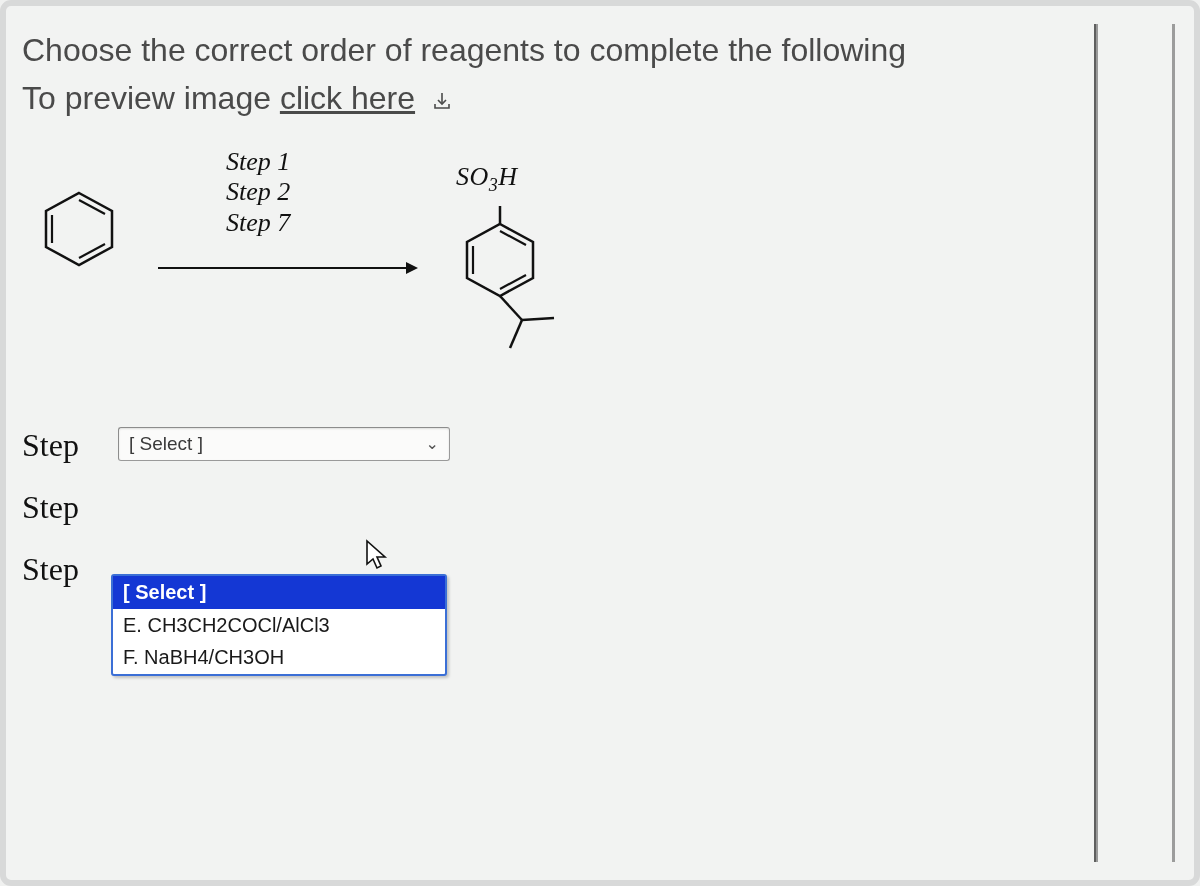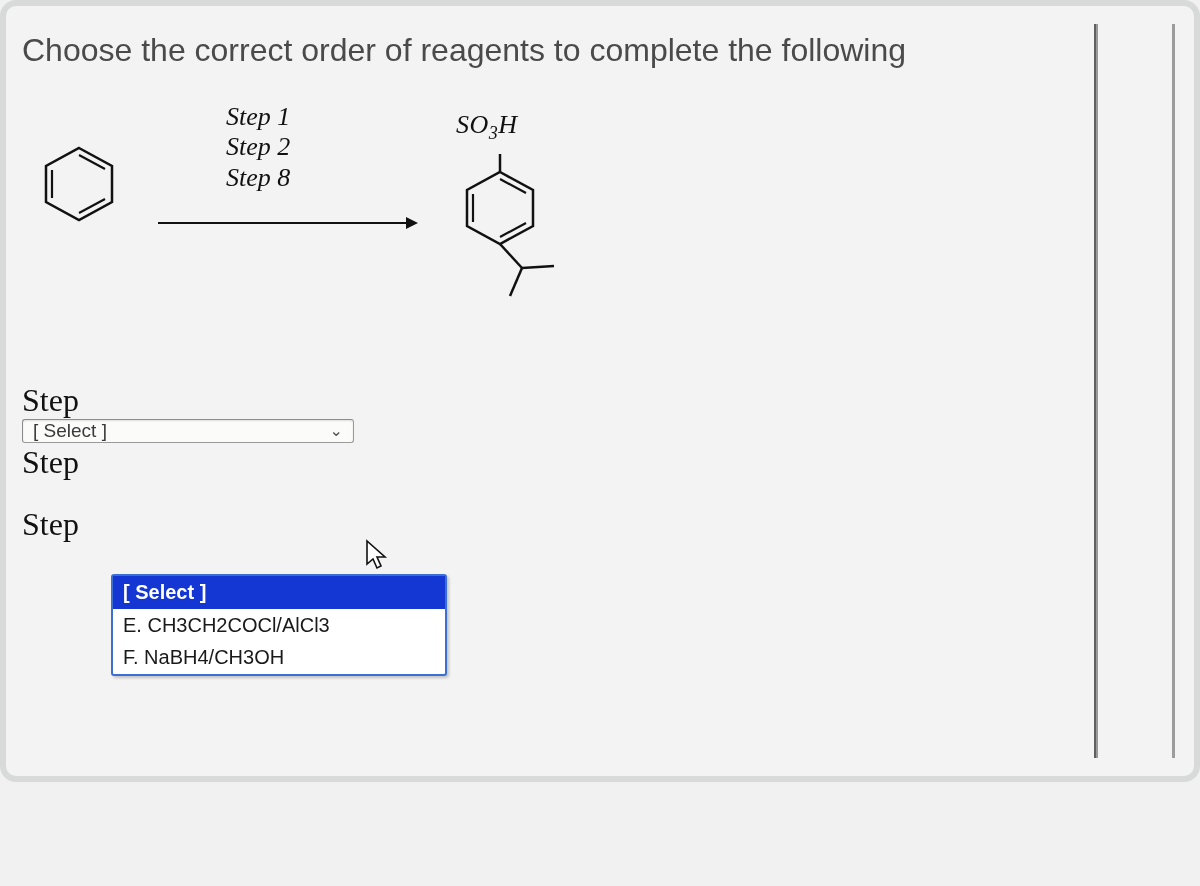--- a/index.html
+++ b/index.html
@@ -1,66 +1,76 @@
 <!DOCTYPE html>
 <html><head>
 <meta charset="utf-8">
 <style>
   html,body{margin:0;padding:0;background:#f0f1f0;font-family:Arial,Helvetica,sans-serif;}
-  .page{width:1200px;height:782px;position:relative;box-sizing:border-box;background:#f2f3f2;border:6px solid #d8d9d9;border-radius:16px;}
+  .page{width:1200px;height:886px;position:relative;box-sizing:border-box;background:#f2f3f2;border:6px solid #d8d9d9;border-radius:11px;}
   .inner{position:absolute;left:8px;top:8px;right:110px;bottom:8px;padding:12px 8px 8px 8px;}
   .q-text{font-size:32px;color:#4a4a4a;line-height:1.55;}
   .preview-line{font-size:32px;color:#4a4a4a;margin-top:4px;}
   .preview-link{text-decoration:underline;color:#4a4a4a;}
   .dl-icon{display:inline-block;vertical-align:-4px;margin-left:6px;}
   .scheme{position:relative;height:210px;margin-top:26px;font-style:italic;}
   .hex{position:absolute;left:18px;top:40px;}
   .hex svg{display:block;}
   .steps{position:absolute;left:204px;top:0;font-family:'Times New Roman',serif;font-size:26px;color:#111;line-height:1.18;}
   .arrow{position:absolute;left:136px;top:112px;}
-  .product{position:absolute;left:434px;top:8px;font-family:'Times New Roman',serif;}
+  .product{position:absolute;left:434px;top:15px;font-family:'Times New Roman',serif;}
   .so3h{font-size:26px;color:#111;letter-spacing:0.5px;}
   .so3h sub{font-size:18px;vertical-align:sub;}
   .product-svg{margin-top:4px;}
   .selectors{margin-top:70px;}
-  .row{display:flex;align-items:flex-start;margin-bottom:22px;height:40px;flex-direction:column;}
+  .row{display:flex;align-items:flex-start;margin-bottom:22px;height:40px;}
   .row-label{font-family:'Times New Roman',serif;font-size:32px;color:#111;width:96px;}
   .select-box{width:332px;height:34px;border:1px solid #9a9a9a;border-top:1px solid #8c8c8c;border-left:1px solid #8c8c8c;border-radius:3px;background:#fbfbfa;box-shadow:inset 0 1px 2px rgba(0,0,0,0.12);display:flex;align-items:center;padding:0 10px;justify-content:space-between;box-sizing:border-box;}
   .select-text{font-family:Arial,sans-serif;font-size:19px;color:#3a3a3a;}
   .chev{font-size:16px;color:#555;}
   .cursor{position:absolute;left:358px;top:532px;pointer-events:none;}
   .dropdown{position:absolute;left:105px;top:568px;width:332px;background:#fff;border:2px solid #3b6fd6;border-radius:3px;box-shadow:2px 2px 3px rgba(0,0,0,0.2);font-family:Arial,sans-serif;font-size:20px;color:#1a1a1a;}
   .dropdown .opt{padding:4px 10px 3px 10px;line-height:1.28;white-space:nowrap;}
   .dropdown .opt.selected{background:#1437d4;color:#fff;font-weight:bold;}
   .right-gutter{position:absolute;right:10px;top:10px;bottom:10px;width:90px;}
   .right-gutter .line{position:absolute;left:0;top:8px;bottom:8px;width:2px;background:#5f5f5f;border-right:2px solid #999;}
   .right-gutter .line2{position:absolute;left:78px;top:8px;bottom:8px;width:3px;background:#9c9c9c;}
 </style>
 </head>
 <body>
 
 <div class="page">
   <div class="inner">
 
     <div class="q-text">Choose the correct order of reagents to complete the following</div>
 
+    <div class="preview-line">
+      <span>To preview image </span><a href="#" class="preview-link">click here</a>
+      <span class="dl-icon">
+        <svg width="24" height="24" viewBox="0 0 24 24" fill="none" stroke="#4a4a4a" stroke-width="1.6">
+          <path d="M12 4 L12 14"></path>
+          <path d="M8 11 L12 15 L16 11"></path>
+          <path d="M5 15 L5 19 L19 19 L19 15" fill="none"></path>
+        </svg>
+      </span>
+    </div>
 
     <div class="scheme">
       <div class="hex">
         <svg width="78" height="84" viewBox="0 0 78 84">
           <polygon points="39,6 72,24 72,60 39,78 6,60 6,24" fill="none" stroke="#111" stroke-width="2.5"></polygon>
           <line x1="12" y1="28" x2="12" y2="56" stroke="#111" stroke-width="2.2"></line>
           <line x1="39" y1="71" x2="65" y2="57" stroke="#111" stroke-width="2.2"></line>
           <line x1="39" y1="13" x2="65" y2="27" stroke="#111" stroke-width="2.2"></line>
         </svg>
       </div>
       <div class="steps">
         <div>Step 1</div>
         <div>Step 2</div>
-        <div>Step 8</div>
+        <div>Step 7</div>
       </div>
       <div class="arrow">
         <svg width="260" height="18" viewBox="0 0 260 18">
           <line x1="0" y1="9" x2="248" y2="9" stroke="#111" stroke-width="2"></line>
           <polygon points="248,3 260,9 248,15" fill="#111"></polygon>
         </svg>
       </div>
       <div class="product">
         <span class="so3h"><span>SO</span><sub>3</sub><span>H</span></span>
         <div class="product-svg">

